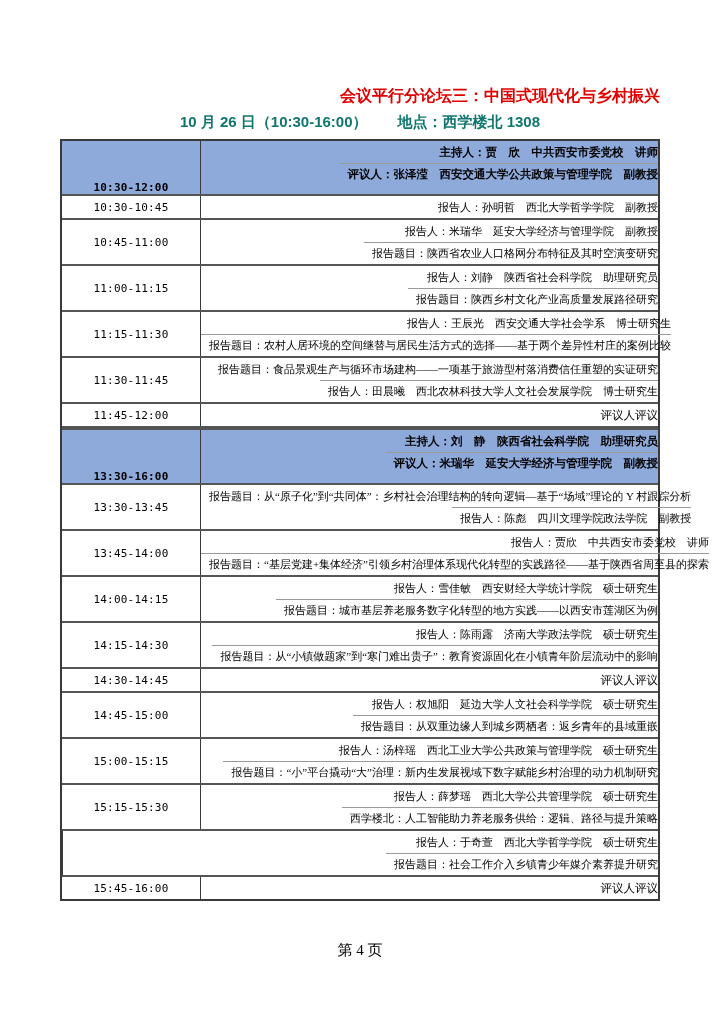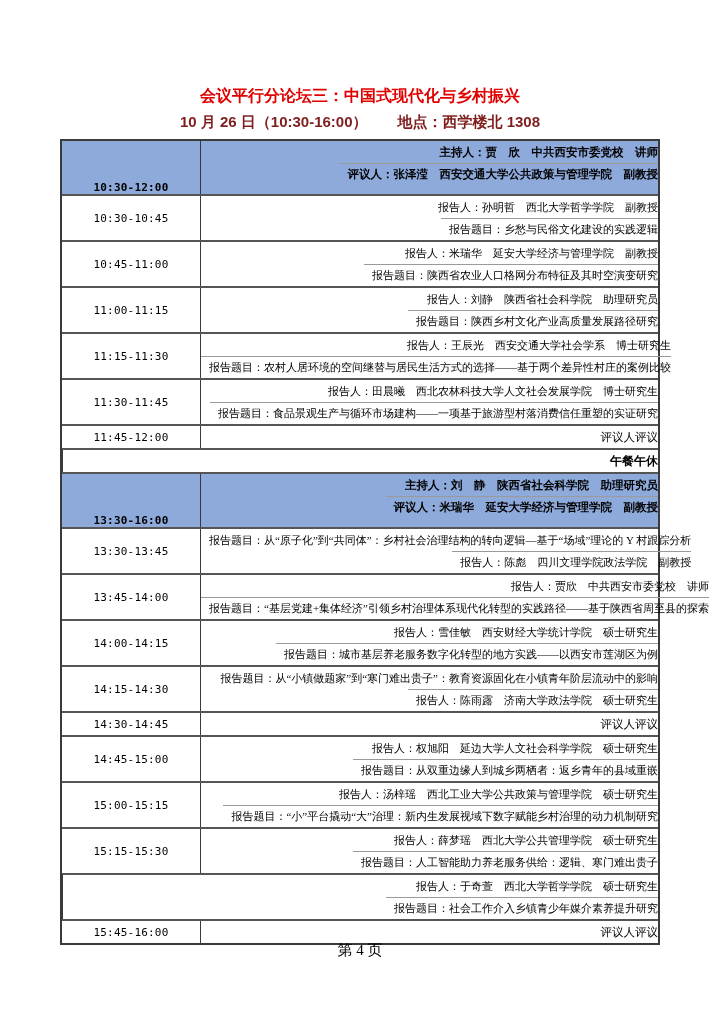--- a/index.html
+++ b/index.html
@@ -2,26 +2,26 @@
 <html><head>
 <meta charset="utf-8">
 <style>
   html,body{margin:0;padding:0;background:#ffffff;}
   .page{
     width:720px;height:1018px;box-sizing:border-box;
     padding:86px 60px 0 60px;background:#ffffff;position:relative;
     font-family:"Liberation Serif","DejaVu Serif",serif;color:#000;
   }
   .title{
-    text-align:center;font-family:"Liberation Sans","DejaVu Sans",sans-serif;
+    text-align:right;font-family:"Liberation Sans","DejaVu Sans",sans-serif;
     font-weight:bold;font-size:16px;color:#e00000;line-height:20px;
   }
   .subtitle{
     text-align:center;font-family:"Liberation Sans","DejaVu Sans",sans-serif;
-    font-weight:bold;font-size:15px;color:#7f1d1d;line-height:20px;margin-top:6px;
+    font-weight:bold;font-size:15px;color:#0f766e;line-height:20px;margin-top:6px;
   }
   .schedule-table{
     margin-top:7px;width:600px;border:2px solid #3a3a3a;box-sizing:border-box;
   }
   .row{display:flex;align-items:stretch;}
   .row + .row{border-top:2px solid #555555;}
   .time-cell{
     width:138px;flex:0 0 138px;display:flex;align-items:center;justify-content:center;
     font-size:11px;letter-spacing:0.2px;box-sizing:border-box;
     font-family:"DejaVu Sans Mono","Liberation Mono",monospace;
@@ -60,21 +60,20 @@
         <div class="time-cell">10:30-12:00</div>
         <div class="content-cell">
           <div class="line">主持人：贾　欣　中共西安市委党校　讲师</div>
           <div class="line">评议人：张泽滢　西安交通大学公共政策与管理学院　副教授</div>
         </div>
       </div>
       <div class="row talk">
         <div class="time-cell">10:30-10:45</div>
         <div class="content-cell">
           <div class="line">报告人：孙明哲　西北大学哲学学院　副教授</div>
-          <div class="line">报告题目：乡愁与民俗文化建设的实践逻辑</div>
         </div>
       </div>
       <div class="row talk">
         <div class="time-cell">10:45-11:00</div>
         <div class="content-cell">
           <div class="line">报告人：米瑞华　延安大学经济与管理学院　副教授</div>
           <div class="line">报告题目：陕西省农业人口格网分布特征及其时空演变研究</div>
         </div>
       </div>
       <div class="row talk">
@@ -87,34 +86,31 @@
       <div class="row talk">
         <div class="time-cell">11:15-11:30</div>
         <div class="content-cell">
           <div class="line">报告人：王辰光　西安交通大学社会学系　博士研究生</div>
           <div class="line">报告题目：农村人居环境的空间继替与居民生活方式的选择——基于两个差异性村庄的案例比较</div>
         </div>
       </div>
       <div class="row talk">
         <div class="time-cell">11:30-11:45</div>
         <div class="content-cell">
+          <div class="line">报告题目：食品景观生产与循环市场建构——一项基于旅游型村落消费信任重塑的实证研究</div>
           <div class="line">报告人：田晨曦　西北农林科技大学人文社会发展学院　博士研究生</div>
-          <div class="line">报告题目：食品景观生产与循环市场建构——一项基于旅游型村落消费信任重塑的实证研究</div>
         </div>
       </div>
       <div class="row notice">
         <div class="time-cell">11:45-12:00</div>
         <div class="content-cell">
           <div class="line">评议人评议</div>
         </div>
       </div>
       <div class="row break">
-        <div class="content-cell">
-          <div class="line">午餐午休</div>
-        </div>
       </div>
       <div class="row session">
         <div class="time-cell">13:30-16:00</div>
         <div class="content-cell">
           <div class="line">主持人：刘　静　陕西省社会科学院　助理研究员</div>
           <div class="line">评议人：米瑞华　延安大学经济与管理学院　副教授</div>
         </div>
       </div>
       <div class="row talk">
         <div class="time-cell">13:30-13:45</div>
@@ -133,22 +129,22 @@
       <div class="row talk">
         <div class="time-cell">14:00-14:15</div>
         <div class="content-cell">
           <div class="line">报告人：雪佳敏　西安财经大学统计学院　硕士研究生</div>
           <div class="line">报告题目：城市基层养老服务数字化转型的地方实践——以西安市莲湖区为例</div>
         </div>
       </div>
       <div class="row talk">
         <div class="time-cell">14:15-14:30</div>
         <div class="content-cell">
+          <div class="line">报告人：陈雨露　济南大学政法学院　硕士研究生</div>
           <div class="line">报告题目：从“小镇做题家”到“寒门难出贵子”：教育资源固化在小镇青年阶层流动中的影响</div>
-          <div class="line">报告人：陈雨露　济南大学政法学院　硕士研究生</div>
         </div>
       </div>
       <div class="row notice">
         <div class="time-cell">14:30-14:45</div>
         <div class="content-cell">
           <div class="line">评议人评议</div>
         </div>
       </div>
       <div class="row talk">
         <div class="time-cell">14:45-15:00</div>
@@ -161,21 +157,21 @@
         <div class="time-cell">15:00-15:15</div>
         <div class="content-cell">
           <div class="line">报告人：汤梓瑶　西北工业大学公共政策与管理学院　硕士研究生</div>
           <div class="line">报告题目：“小”平台撬动“大”治理：新内生发展视域下数字赋能乡村治理的动力机制研究</div>
         </div>
       </div>
       <div class="row talk">
         <div class="time-cell">15:15-15:30</div>
         <div class="content-cell">
           <div class="line">报告人：薛梦瑶　西北大学公共管理学院　硕士研究生</div>
-          <div class="line">报告题目：人工智能助力养老服务供给：逻辑、寒门难出贵子</div>
+          <div class="line">西学楼北：人工智能助力养老服务供给：逻辑、路径与提升策略</div>
         </div>
       </div>
       <div class="row talk">
         <div class="content-cell">
           <div class="line">报告人：于奇萱　西北大学哲学学院　硕士研究生</div>
           <div class="line">报告题目：社会工作介入乡镇青少年媒介素养提升研究</div>
         </div>
       </div>
       <div class="row notice">
         <div class="time-cell">15:45-16:00</div>

